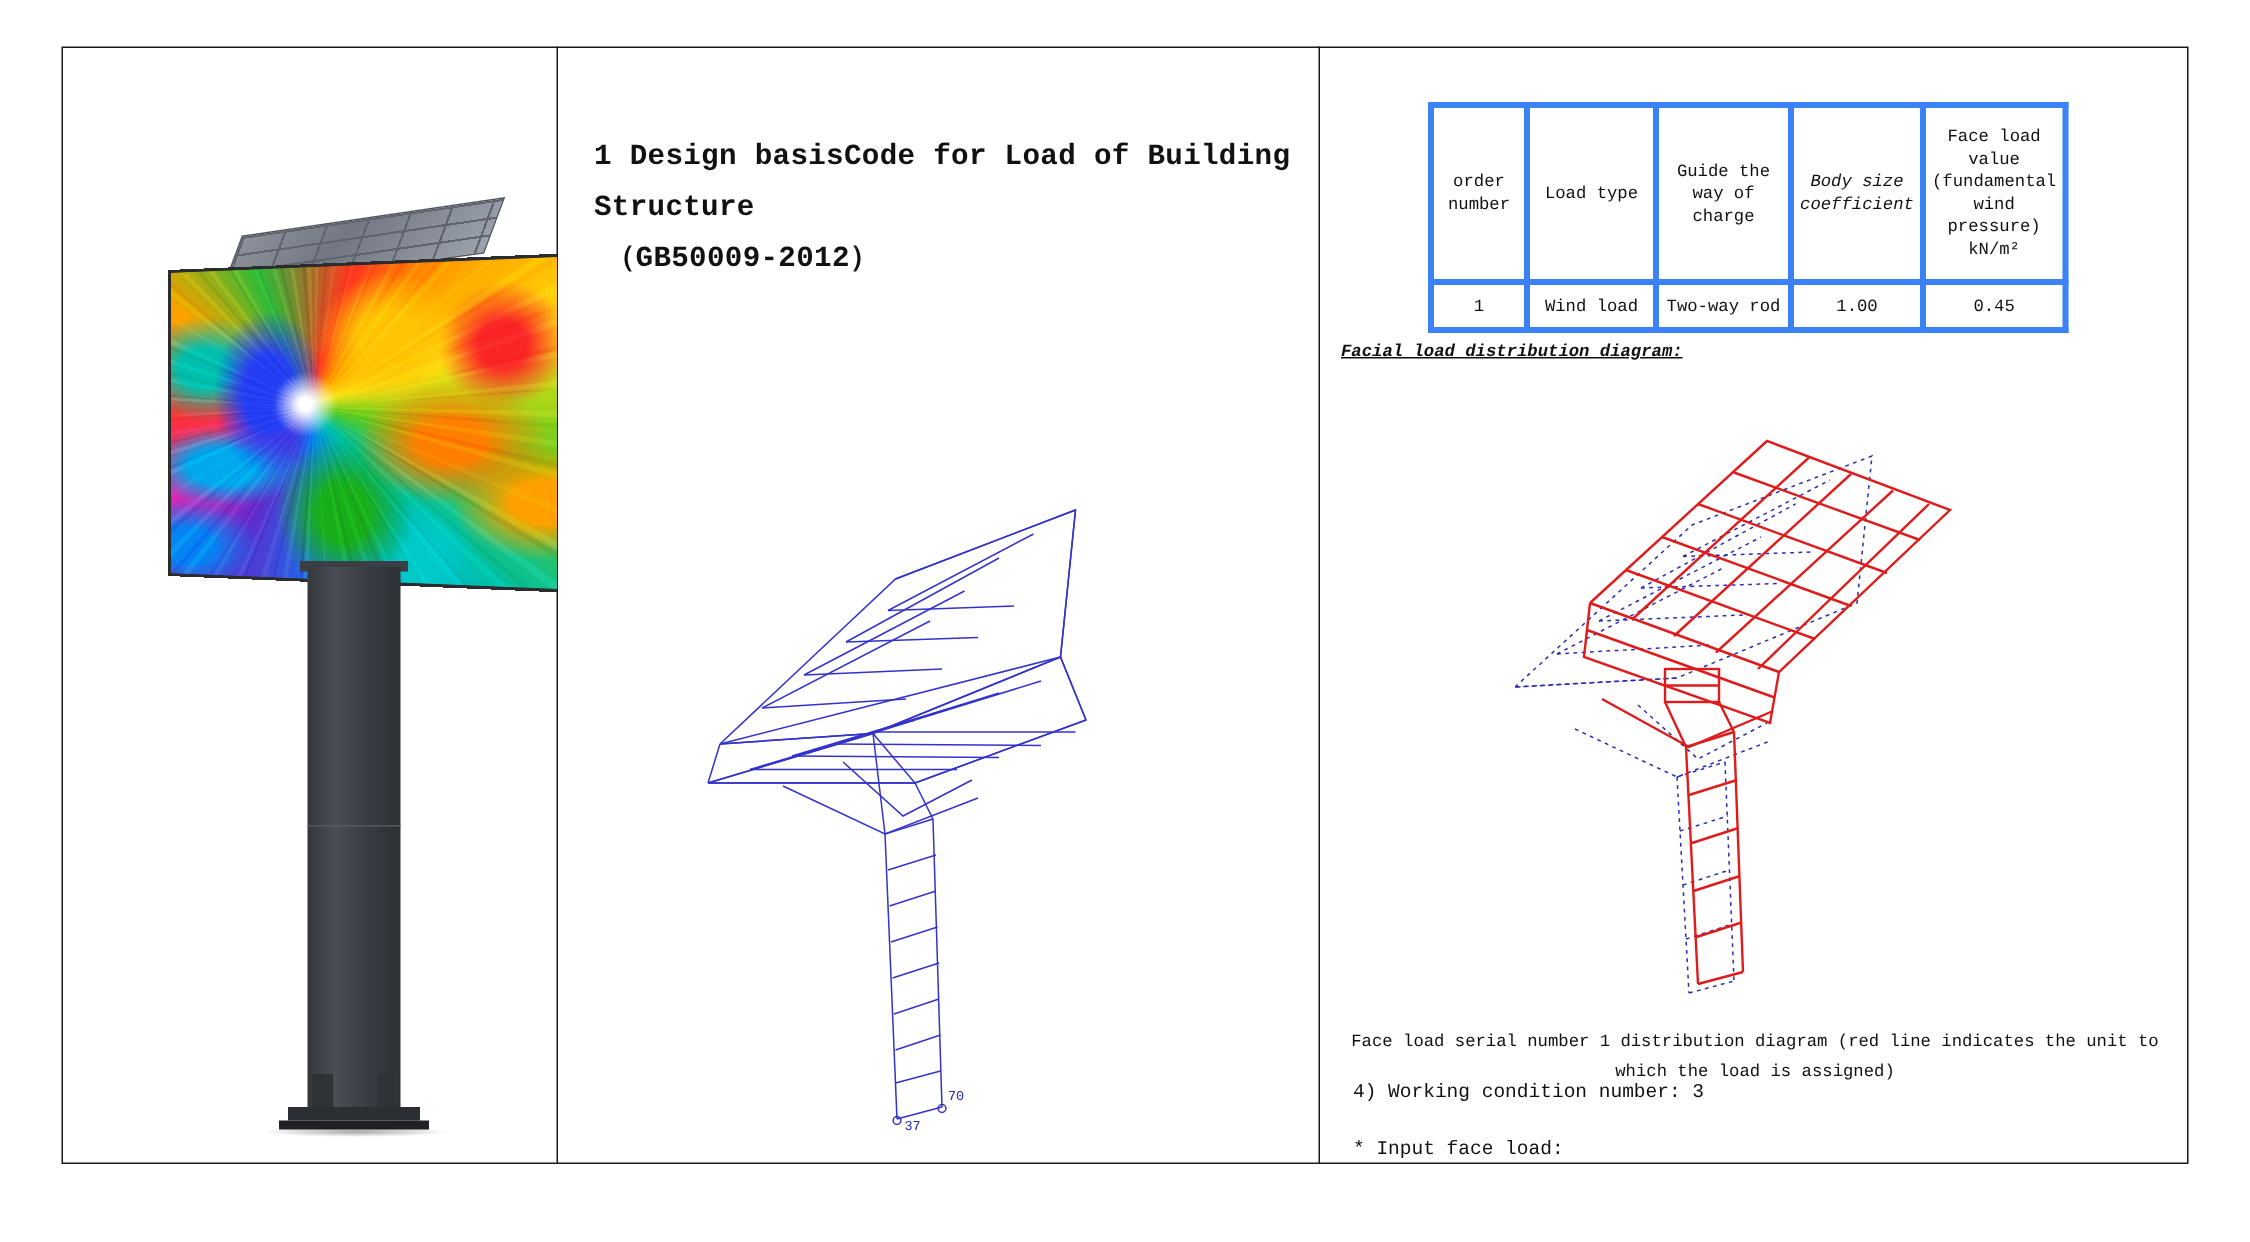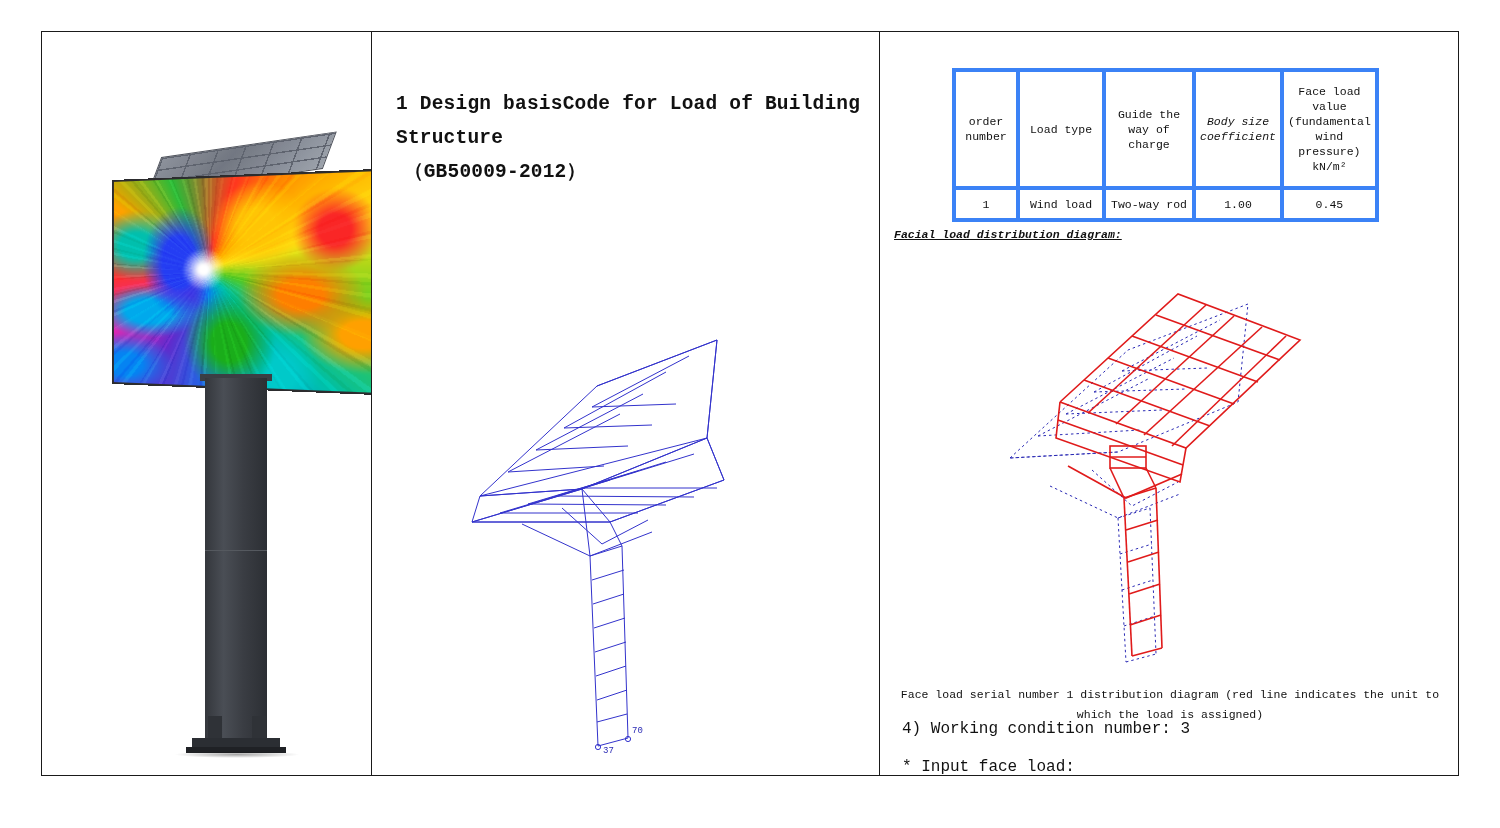--- a/index.html
+++ b/index.html
@@ -297,21 +297,21 @@
     text-align: center;
     font-family: "Liberation Mono", monospace;
     font-size: 11.5px;
     color: #111;
     line-height: 20px;
     margin-top: 28px;
   }
   .cap-line {
     position: absolute;
     font-family: "Liberation Mono", monospace;
-    font-size: 16px;
+    font-size: 13px;
     color: #111;
   }
   .cap-line.l1 { left: 22px; top: 688px; }
   .cap-line.l2 { left: 22px; top: 726px; }
 </style>
 </head>
 <body>
 
 <div class="page">
 

